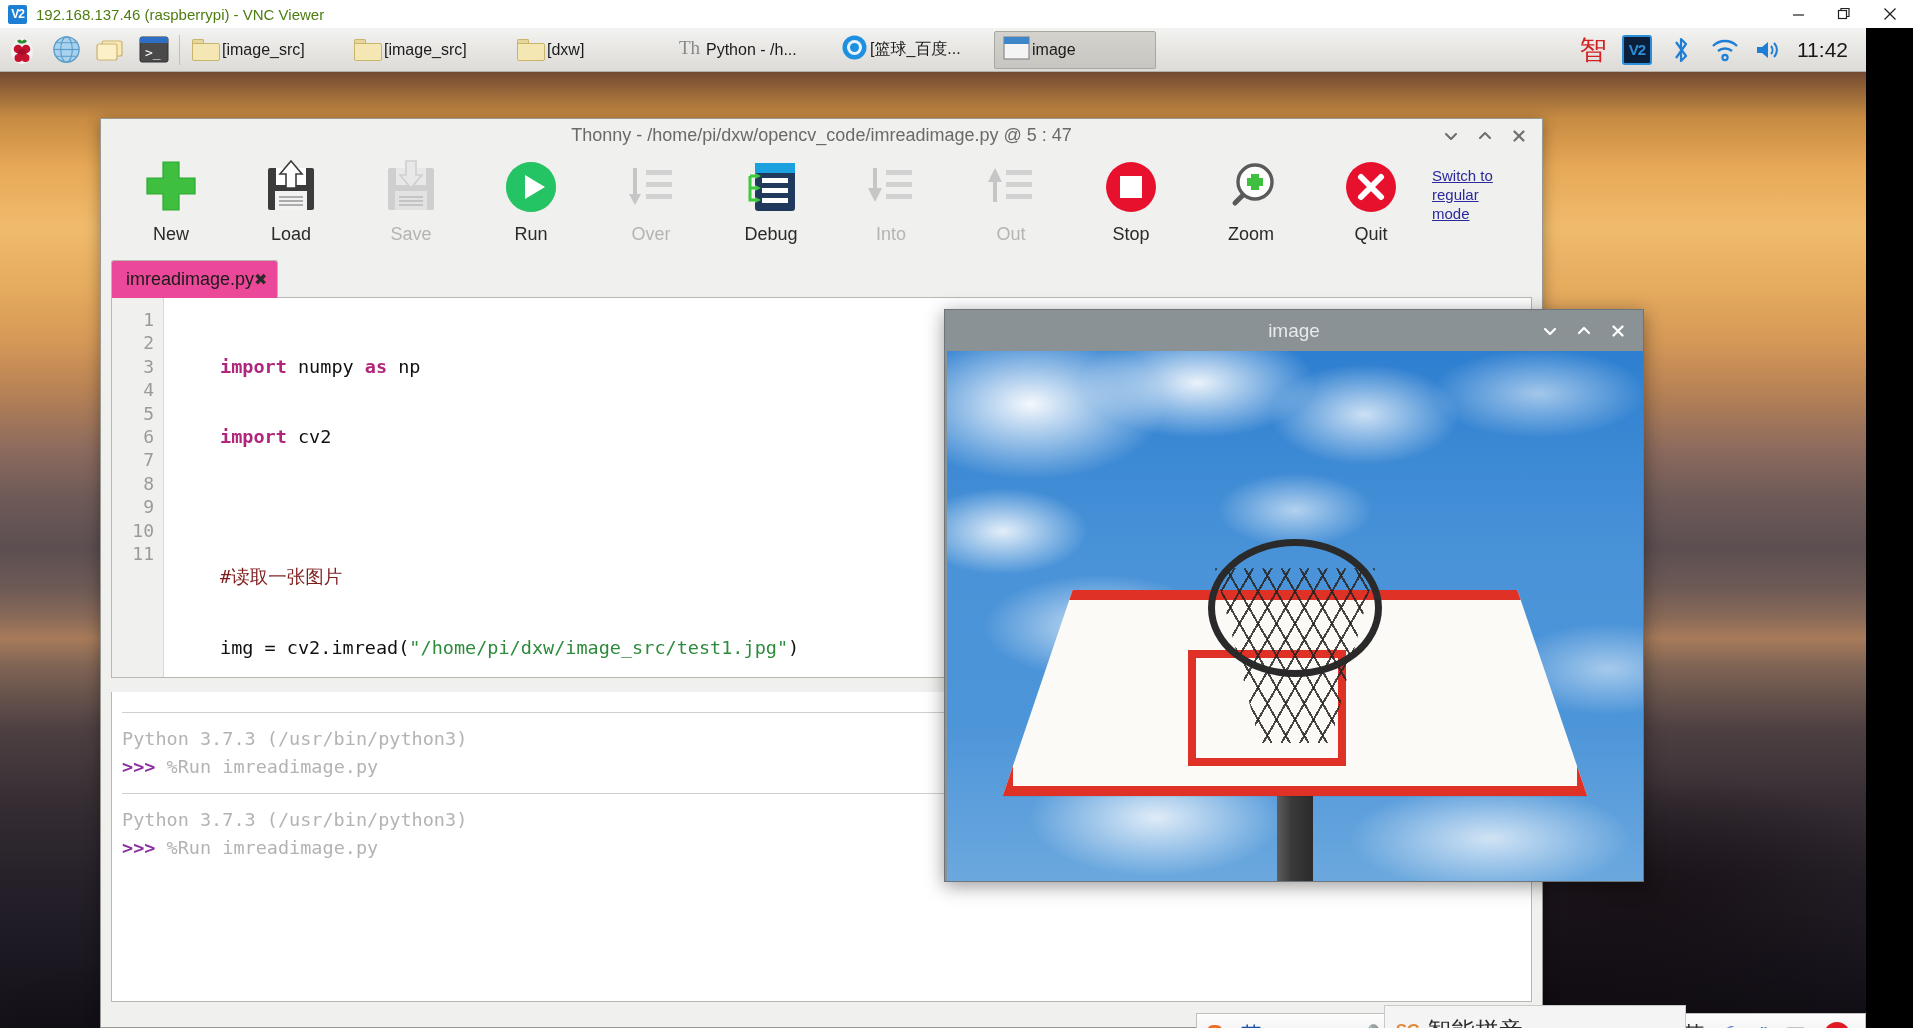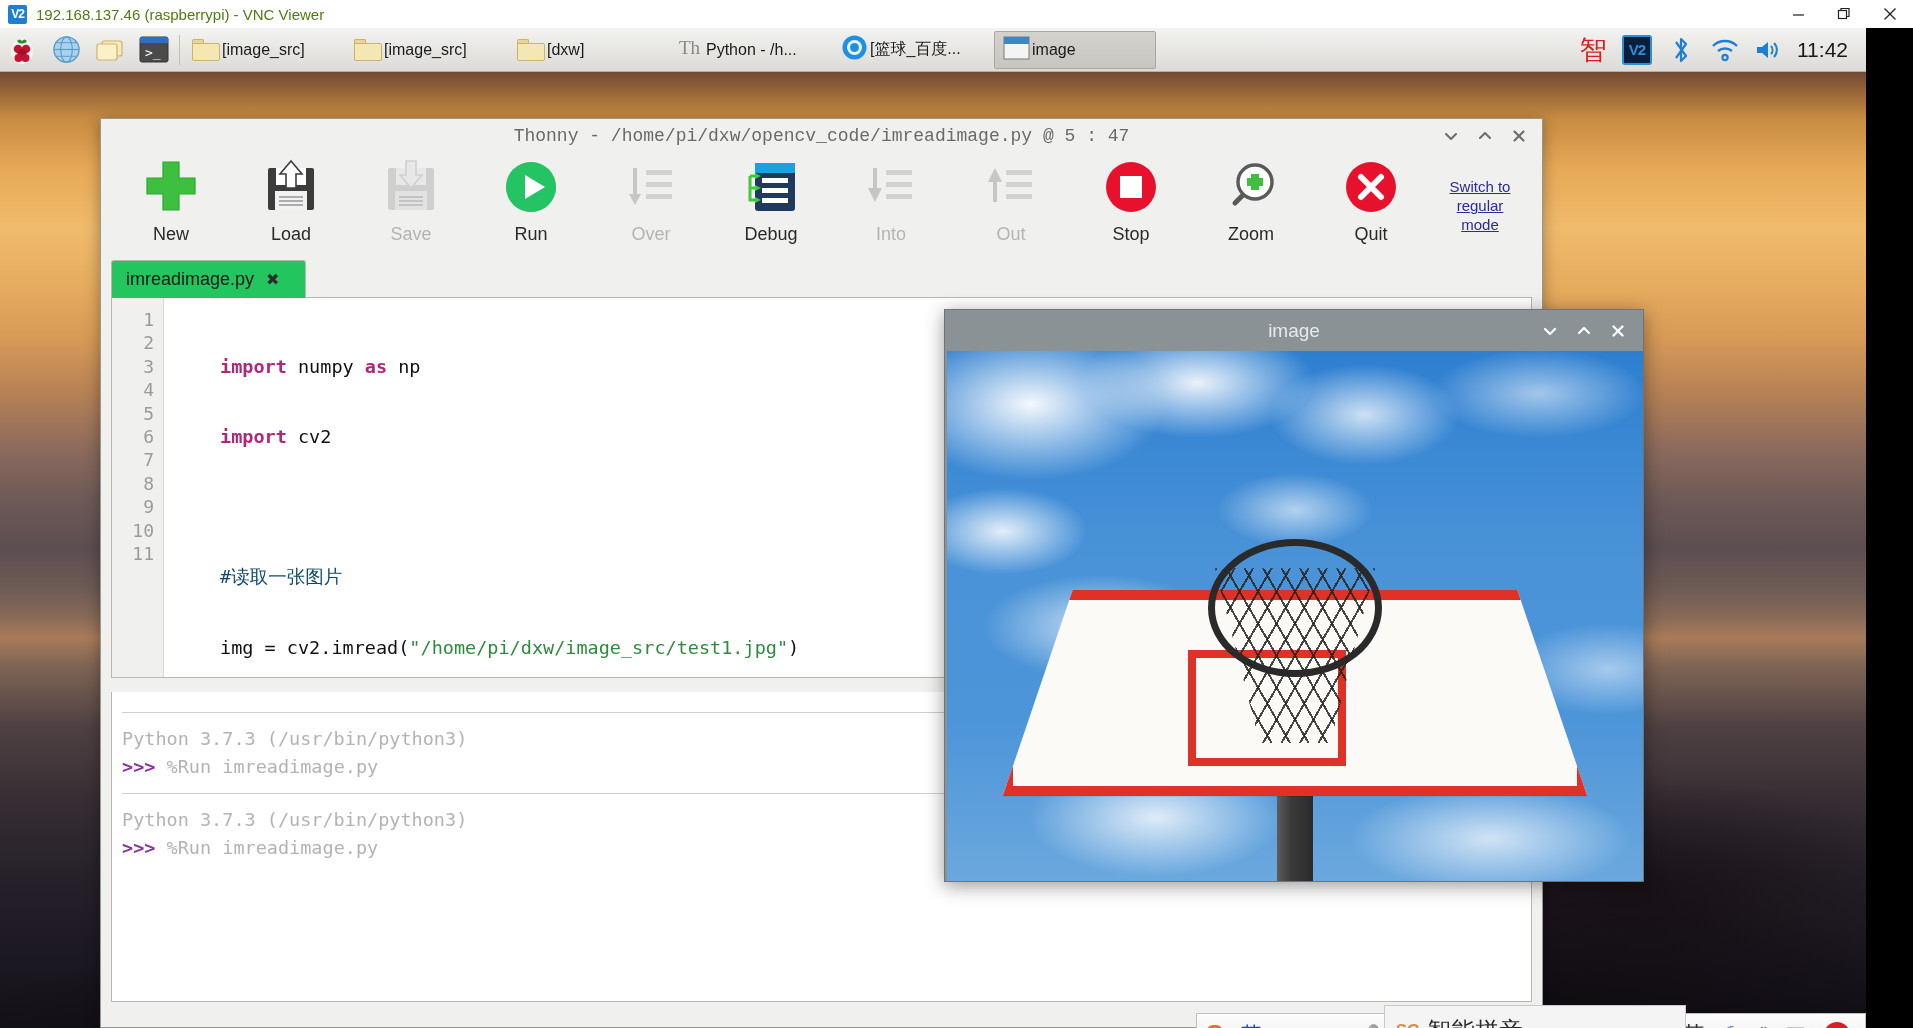--- a/index.html
+++ b/index.html
@@ -103,63 +103,63 @@
 
   
   #thonny {
     position:absolute; left:100px; top:90px; width:1443px; height:910px;
     background:#f0f0ef; border:1px solid #9a9892;
     box-shadow:0 3px 14px rgba(0,0,0,.35);
     z-index:20;
   }
   #thonny-titlebar {
     height:33px; background:#f0f0ef; display:flex; align-items:center;
-    justify-content:center; position:relative;font-family:Liberation Mono, monospace;
+    justify-content:center; position:relative;
   }
   #thonny-title { font-size:18px; color:#6a6a6a; }
   #thonny-ctls { position:absolute; right:6px; top:0; height:33px; display:flex; align-items:center; gap:0; }
   .tw-ctl { width:34px; height:33px; display:flex; align-items:center; justify-content:center; color:#6e6e6e; font-size:17px; }
 
   #toolbar { height:108px; position:relative; padding-left:10px; display:flex; align-items:flex-start; }
   .tbtn { width:120px; text-align:center; padding-top:2px; }
   .tbtn .glyph { height:66px; display:flex; align-items:center; justify-content:center; }
   .tbtn .lbl { font-size:18px; color:#2a2a2a; margin-top:4px; }
   .tbtn.disabled .lbl { color:#b6b4b0; }
 
   #switch-mode {
-    position:absolute; right:14px; top:25px; width:96px; text-align:center;
+    position:absolute; right:14px; top:14px; width:96px; text-align:left;
     font-size:15px; color:#2a2a9c; line-height:1.28;
   }
   #switch-mode span { text-decoration:underline; cursor:pointer; }
 
   
   #editor-wrap { margin:0 10px; }
   #tabstrip { height:38px; display:flex; align-items:flex-end; border-bottom:1px solid #b9b7b2; }
   .etab {
-    height:38px; background:#22c55e; border:1px solid #b9b7b2; border-bottom:none;
-    display:flex; align-items:center; gap:12px; padding:0 26px 0 14px; font-size:18px; color:#1a1a1a;
+    height:38px; background:#ec4899; border:1px solid #b9b7b2; border-bottom:none;
+    display:flex; align-items:center; gap:0; padding:0 10px 0 14px; font-size:18px; color:#1a1a1a;
     border-radius:3px 3px 0 0; position:relative; top:1px;
   }
   .etab .x { color:#2b2b2b; font-size:16px; }
   #code-area {
     height:380px; background:#ffffff; border:1px solid #b9b7b2; border-top:none;
     display:flex; overflow:hidden;
   }
   #gutter {
     width:52px; background:#f0f0ef; border-right:1px solid #d9d8d4;
     padding-top:10px; text-align:right; padding-right:9px;
     font-family:"DejaVu Sans Mono", monospace; font-size:18px; color:#9b9b9b; line-height:23.4px;
   }
   #code {
     flex:1; padding:10px 0 0 8px;
     font-family:"DejaVu Sans Mono", monospace; font-size:18.5px; line-height:23.4px;
     color:#101010; white-space:pre;margin-left:48px;
   }
   .kw { color:#b0267a; font-weight:bold; }
-  .cmt { color:#0c4a6e; }
+  .cmt { color:#7f1d1d; }
   .str { color:#2e8b3d; }
 
   
   #shell-wrap { margin:14px 10px 0 10px; }
   #shell-tabstrip { height:38px; display:flex; align-items:flex-end; border-bottom:1px solid #b9b7b2; }
   #shell-body {
     height:310px; background:#ffffff; border:1px solid #b9b7b2; border-top:none;
     padding:8px 0 0 10px; overflow:hidden;
     font-family:"DejaVu Sans Mono", monospace; font-size:18.5px; line-height:28px; color:#b3b3b3;
   }

